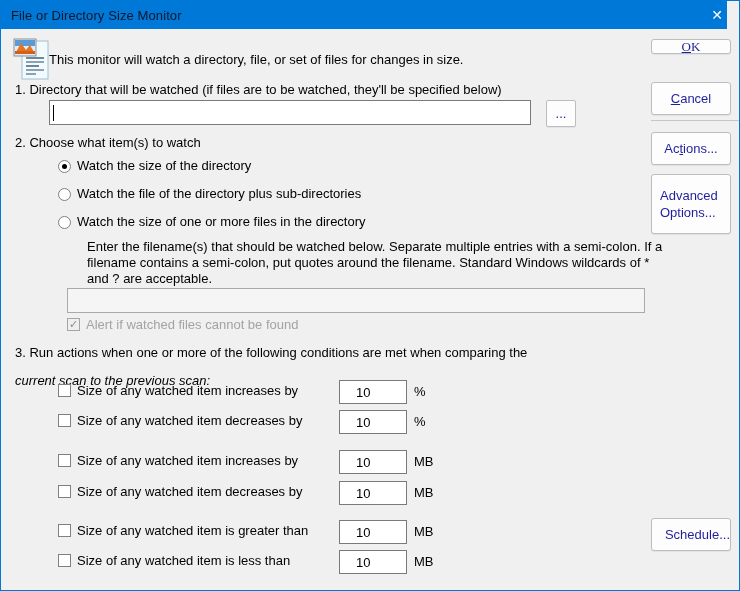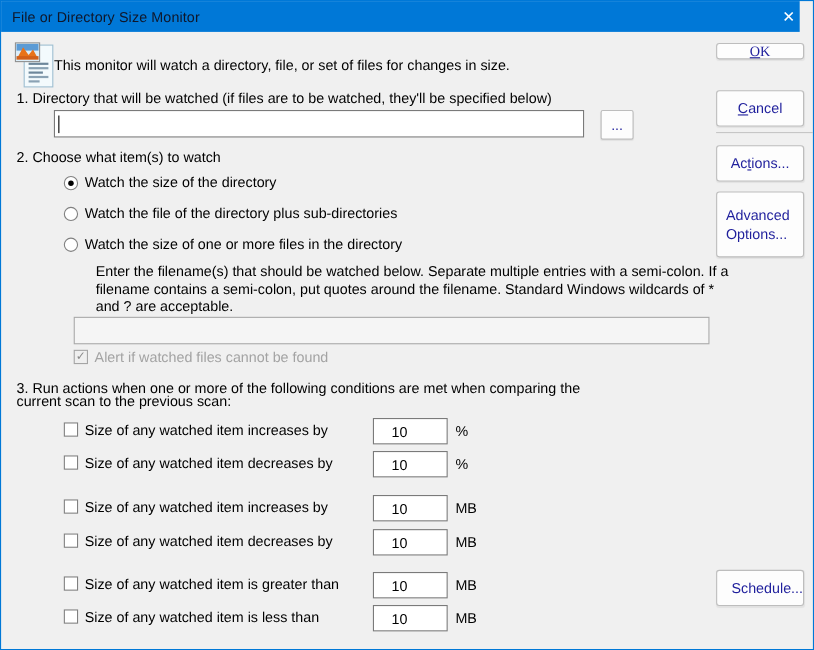--- a/index.html
+++ b/index.html
@@ -114,21 +114,21 @@
 <div class="abs" style="left:76px; top:213px;">Watch the size of one or more files in the directory</div>
 
 <div class="wrap help" style="left:66px; top:238px; width:582px;">Enter the filename(s) that should be watched below.  Separate multiple entries with a semi-colon.  If a filename contains a semi-colon, put quotes around the filename.  Standard Windows wildcards of * and ? are acceptable.</div>
 
 <input class="tb disabled" style="left: 66px; top: 287px; width: 578px; height: 25px;" disabled="" value="">
 
 <div class="cb disabled" style="left:66px; top:317px;">✓</div>
 <div class="abs dis-label" style="left:85px; top:316px;">Alert if watched files cannot be found</div>
 
 <div class="abs" style="left:14px; top:344px;">3. Run actions when one or more of the following conditions are met when comparing the</div>
-<div class="abs" style="left:14px; top:356px;">current scan to the  previous scan:</div>
+<div class="abs" style="left:14px; top:372px;font-style:italic;">current scan to the  previous scan:</div>
 
 <div>
   <div class="cb" style="left:57px; top:383px;"></div>
   <div class="abs" style="left:76px; top:382px;">Size of any watched item increases by</div>
   <input class="tb" style="left: 338px; top: 379px; width: 68px; height: 24px;" value="10">
   <div class="abs" style="left:413px; top:383px;">%</div>
 </div>
 
 <div>
   <div class="cb" style="left:57px; top:413px;"></div>

